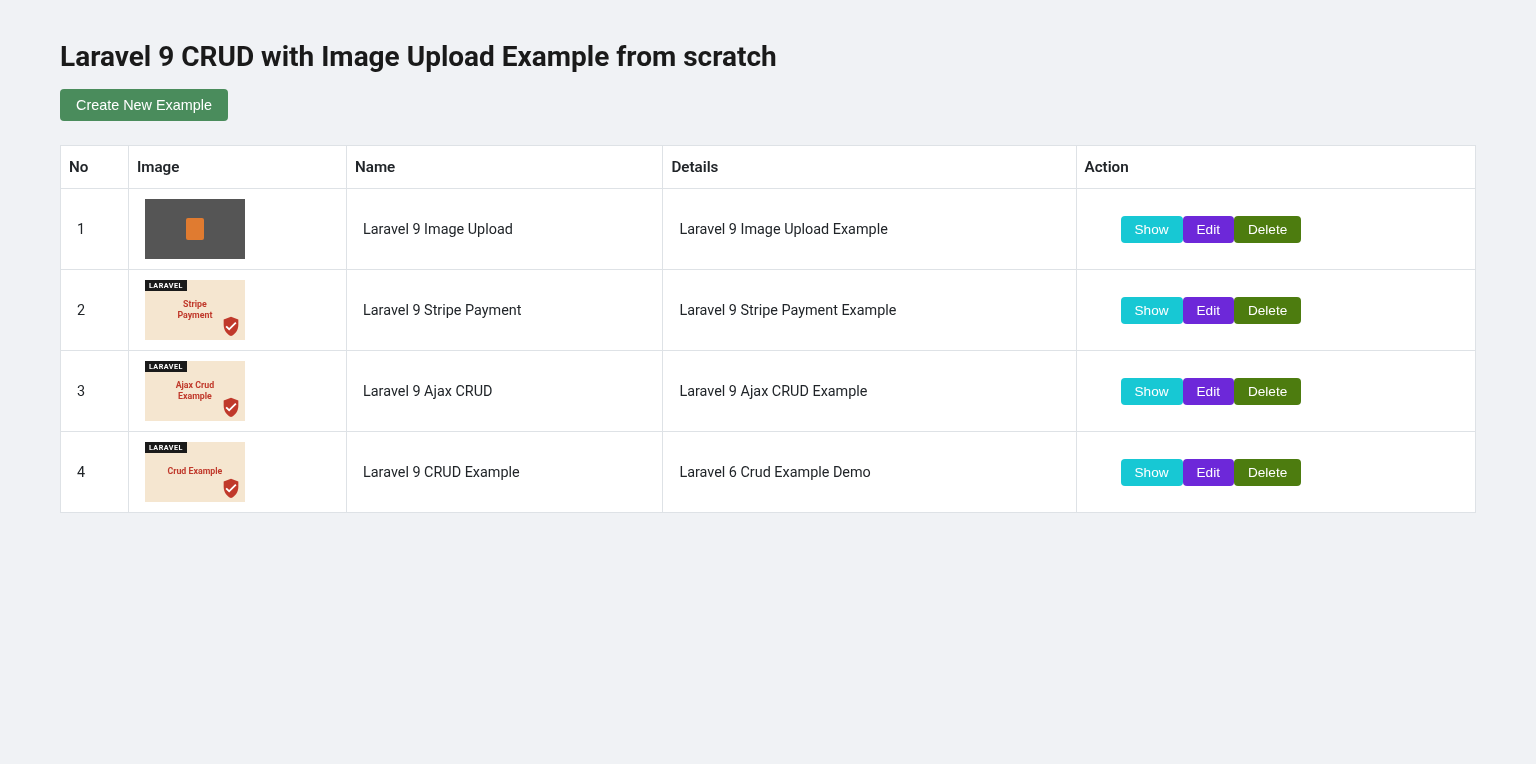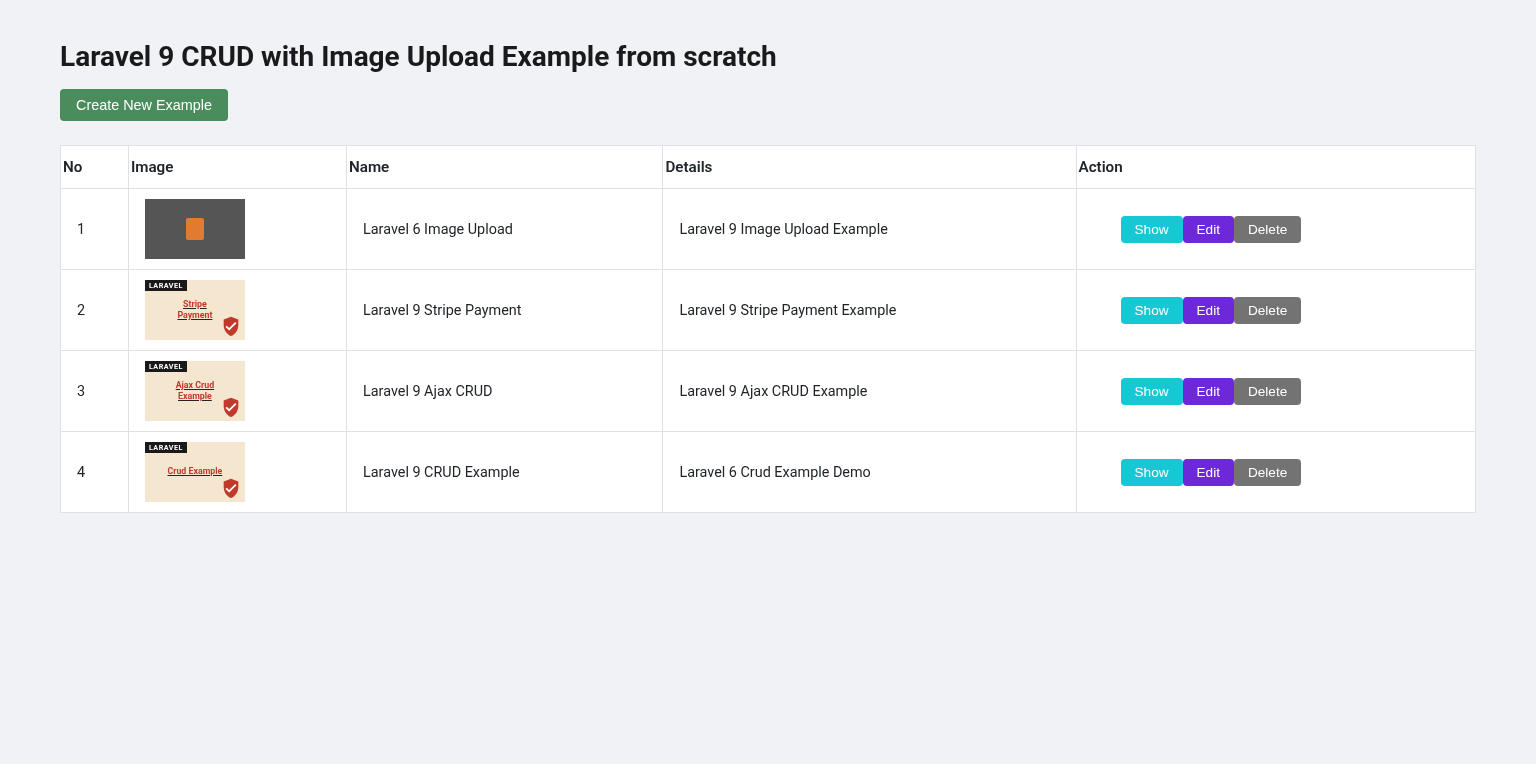--- a/index.html
+++ b/index.html
@@ -35,21 +35,21 @@
       border-collapse: collapse;
       background-color: #fff;
     }
 
     thead tr {
       background-color: #fff;
     }
 
     th {
       text-align: left;
-      padding: 12px 2px;
+      padding: 12px 8px;
       font-weight: 600;
       font-size: 0.95rem;
       border: 1px solid #dee2e6;
       color: #212529;
     }
 
     td {
       padding: 10px 16px;
       border: 1px solid #dee2e6;
       vertical-align: middle;
@@ -137,34 +137,33 @@
       background-color: #6d28d9;
       color: #fff;
       border: none;
       padding: 6px 14px;
       border-radius: 4px;
       cursor: pointer;
       font-size: 0.85rem;
     }
 
     .btn-delete {
-      background-color: #737373;
+      background-color: #4d7c0f;
       color: #fff;
       border: none;
       padding: 6px 14px;
       border-radius: 4px;
       cursor: pointer;
       font-size: 0.85rem;
     }
 
     .img-wrapper {
       position: relative;
       width: 99px;
       height: 60px;
-      text-decoration: underline;
     }
 
     .laravel-badge {
       position: absolute;
       top: 0;
       left: 0;
       background: #1a1a1a;
       color: #fff;
       font-size: 0.45rem;
       padding: 1px 4px;
@@ -191,21 +190,21 @@
     </tr>
   </thead>
   <tbody id="table-body">
   <tr>
         <td>1</td>
         <td>
           <div class="img-wrapper">
             <div class="img-dark"></div>
           </div>
         </td>
-        <td>Laravel 6 Image Upload</td>
+        <td>Laravel 9 Image Upload</td>
         <td>Laravel 9 Image Upload Example</td>
         <td>
           <div class="action-btns">
             <button class="btn-show">Show</button>
             <button class="btn-edit">Edit</button>
             <button class="btn-delete">Delete</button>
           </div>
         </td>
       </tr>
       <tr>

